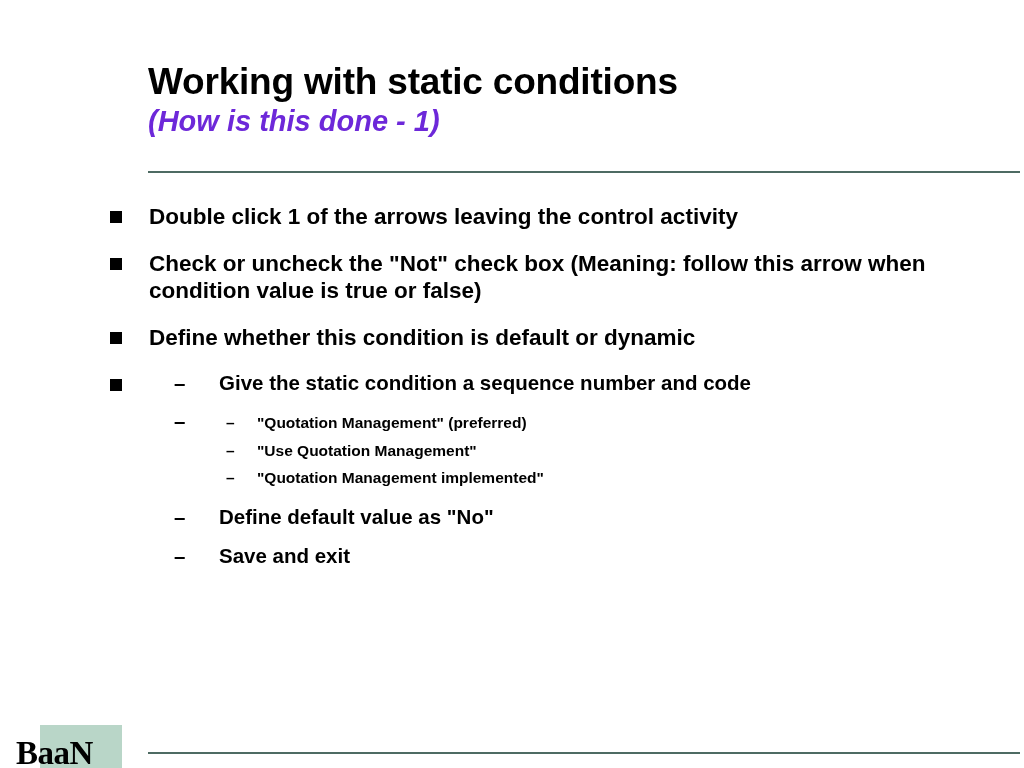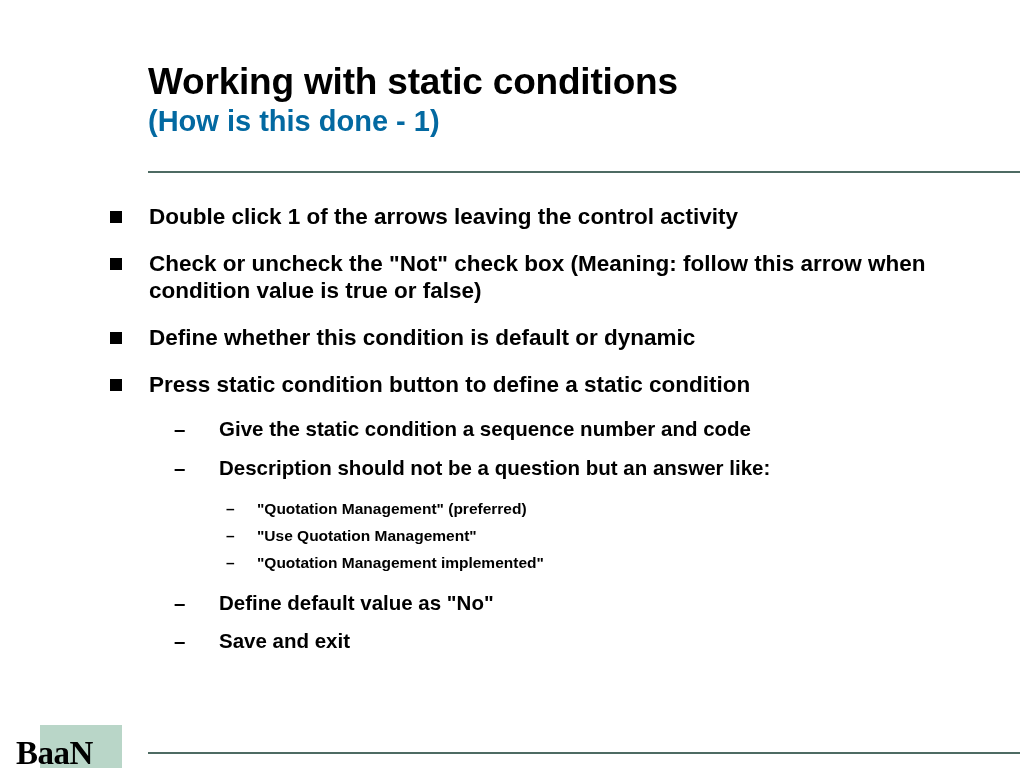--- a/index.html
+++ b/index.html
@@ -31,21 +31,22 @@
   .title-line1 {
     font-size: 37px;
     font-weight: bold;
     color: #000000;
     line-height: 1.08;
     letter-spacing: -0.2px;
   }
   .title-line2 {
     font-size: 29px;
     font-weight: bold;
-    color: #0369a1;
+    font-style: italic;
+    color: #6d28d9;
     line-height: 1.12;
     margin-top: 3px;
   }
   .title-rule {
     position: absolute;
     left: 148px;
     top: 131px;
     width: 872px;
     height: 0;
     border-top: 2px solid #4e6b63;
@@ -182,31 +183,29 @@
       <span>Check or uncheck the "Not" check box (Meaning: follow this arrow when condition value is true or false)</span>
     </div>
 
     <div class="lvl1">
       <span class="marker"></span>
       <span>Define whether this condition is default or dynamic</span>
     </div>
 
     <div class="lvl1">
       <span class="marker"></span>
-      <span>Press static condition button to define a static condition</span>
     </div>
 
     <div class="lvl2 gap-top">
       <span class="marker">–</span>
       <span>Give the static condition a sequence number and code</span>
     </div>
 
     <div class="lvl2">
       <span class="marker">–</span>
-      <span>Description should not be a question but an answer like:</span>
     </div>
 
     <div class="lvl3 gap-top">
       <span class="marker">–</span>
       <span>"Quotation Management" (preferred)</span>
     </div>
 
     <div class="lvl3">
       <span class="marker">–</span>
       <span>"Use Quotation Management"</span>

